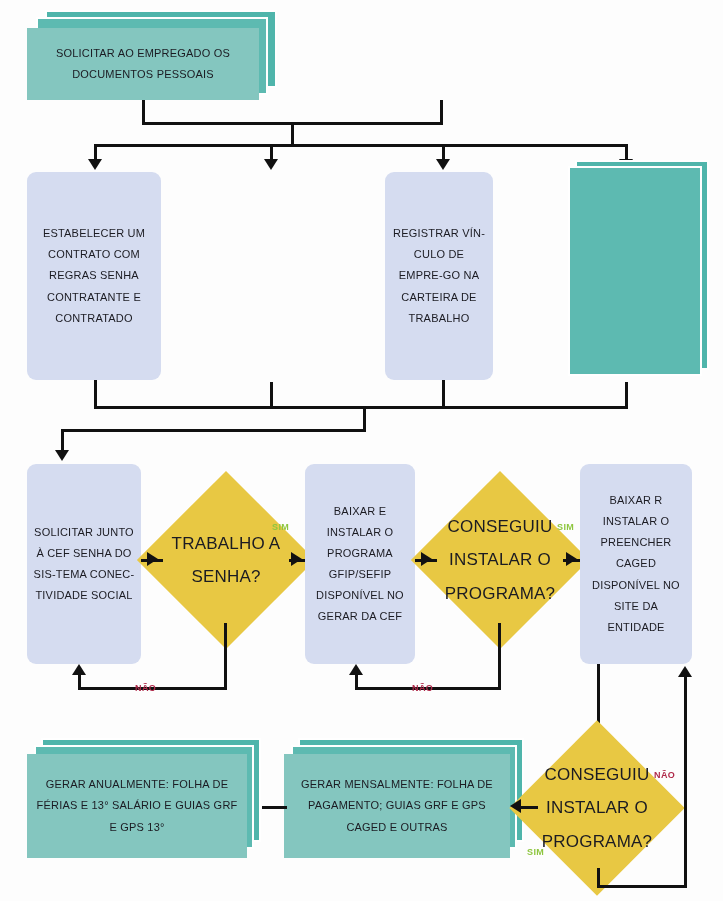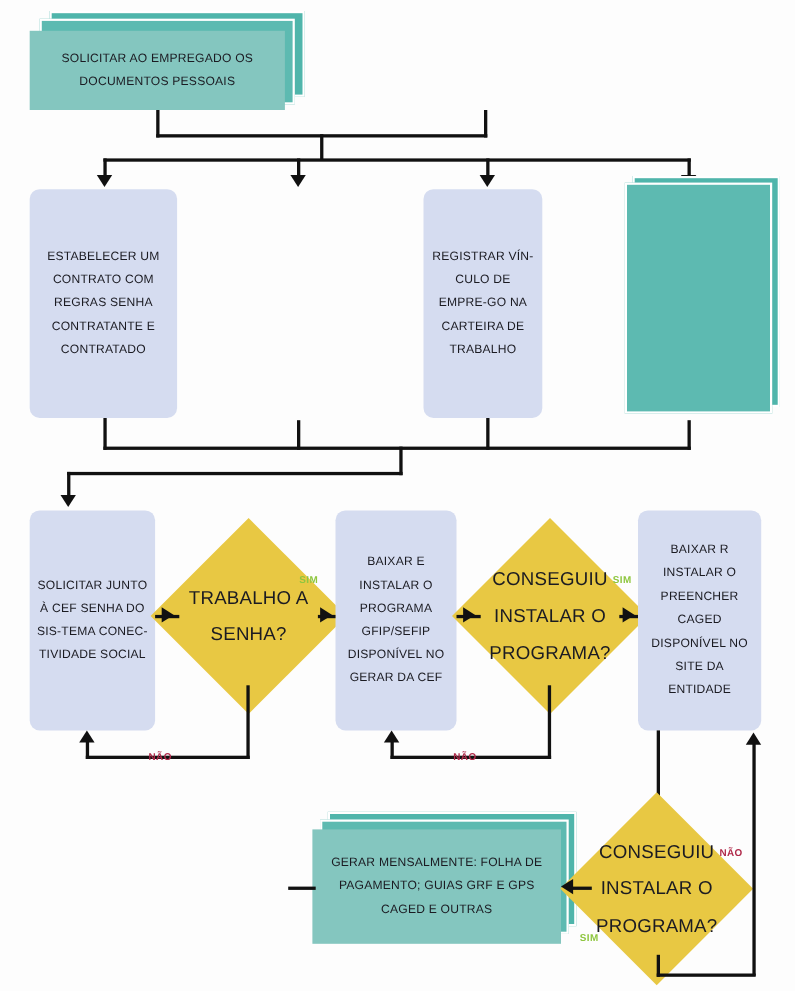--- a/index.html
+++ b/index.html
@@ -232,20 +232,25 @@
 
   <div class="ln v" style="left:498px; top:623px; height:67px;"></div>
   <div class="ln h" style="left:355px; top:687px; width:146px;"></div>
   <div class="ln v" style="left:355px; top:672px; height:18px;"></div>
   <div class="arw up" style="left:349px; top:664px;"></div>
   <div class="elabel no" style="left:412px; top:683px;">NÃO</div>
 
   <div class="ln v" style="left:597px; top:664px; height:76px;"></div>
   <div class="arw down" style="left:591px; top:736px;"></div>
 
+  <div class="stack" style="left:27px; top:738px; width:234px; height:120px;">
+    <div class="sheet s3" style="left:14px; top:0px;  width:220px; height:104px;"></div>
+    <div class="sheet s2" style="left:7px;  top:7px;  width:220px; height:104px;"></div>
+    <div class="sheet s1" style="left:0px;  top:16px; width:220px; height:104px;">GERAR ANUALMENTE: FOLHA DE FÉRIAS E 13° SALÁRIO E GUIAS GRF E GPS 13°</div>
+  </div>
 
   <div class="stack" style="left:284px; top:738px; width:240px; height:120px;">
     <div class="sheet s3" style="left:14px; top:0px;  width:226px; height:104px;"></div>
     <div class="sheet s2" style="left:7px;  top:7px;  width:226px; height:104px;"></div>
     <div class="sheet s1" style="left:0px;  top:16px; width:226px; height:104px;">GERAR MENSALMENTE: FOLHA DE PAGAMENTO; GUIAS GRF E GPS CAGED E OUTRAS</div>
   </div>
 
   <div class="diamond" style="left:535px; top:746px; width:124px; height:124px;">
     <div class="dshape"></div>
     <div class="dtext">CONSEGUIU INSTALAR O PROGRAMA?</div>

